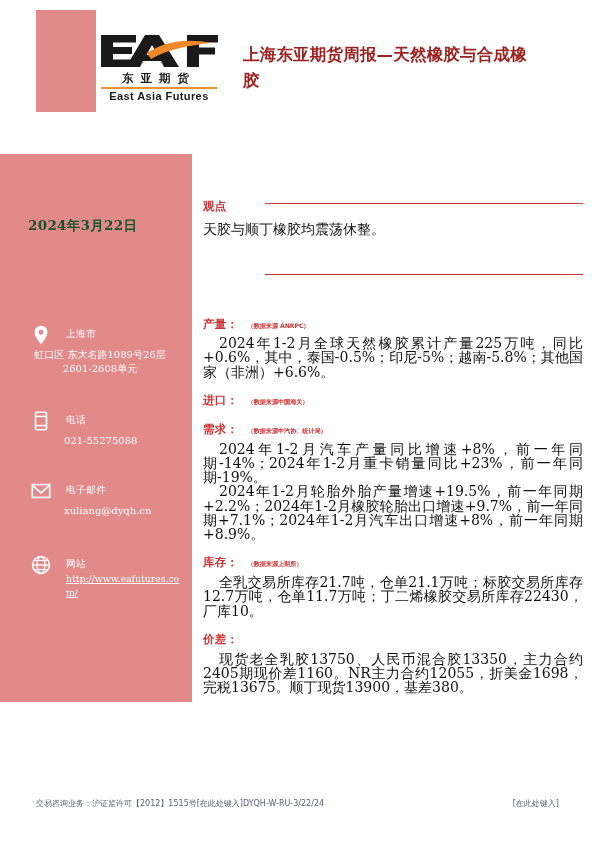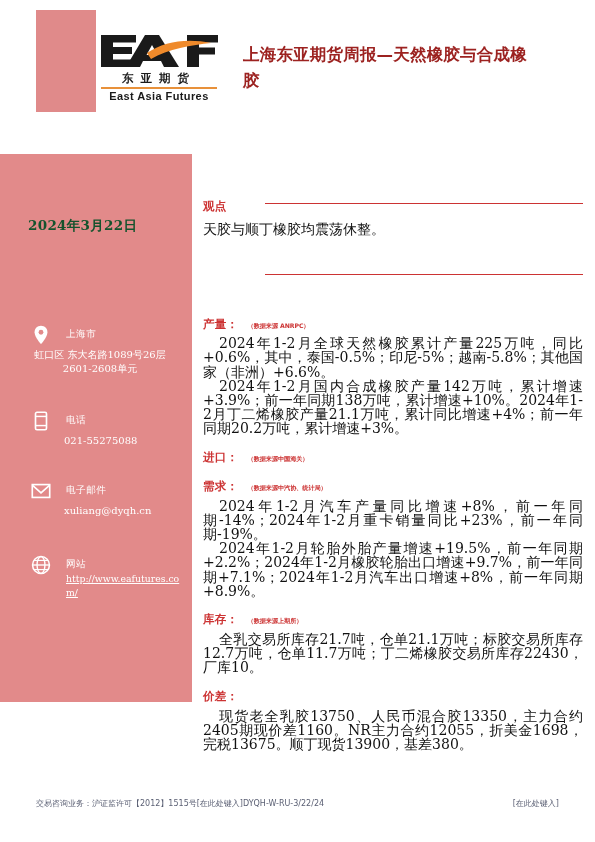--- a/index.html
+++ b/index.html
@@ -323,21 +323,20 @@
       <div class="sec-rule" style="left:62px; right:0; top:78px; position:absolute;"></div>
     </div>
 
     <div class="section" style="margin-top:78px;">
       <div class="sec-head">
         <span class="sec-title">产量：</span>
         <span class="sec-source">（数据来源 ANRPC）</span>
       </div>
       <div class="sec-body" style="margin-top:5px;">
         <p>2024年1-2月全球天然橡胶累计产量225万吨，同比+0.6%，其中，泰国-0.5%；印尼-5%；越南-5.8%；其他国家（非洲）+6.6%。</p>
-        <p>2024年1-2月国内合成橡胶产量142万吨，累计增速+3.9%；前一年同期138万吨，累计增速+10%。2024年1-2月丁二烯橡胶产量21.1万吨，累计同比增速+4%；前一年同期20.2万吨，累计增速+3%。</p>
       </div>
     </div>
 
     <div class="section" style="margin-top:11px;">
       <div class="sec-head">
         <span class="sec-title">进口：</span>
         <span class="sec-source">（数据来源中国海关）</span>
       </div>
     </div>
 

